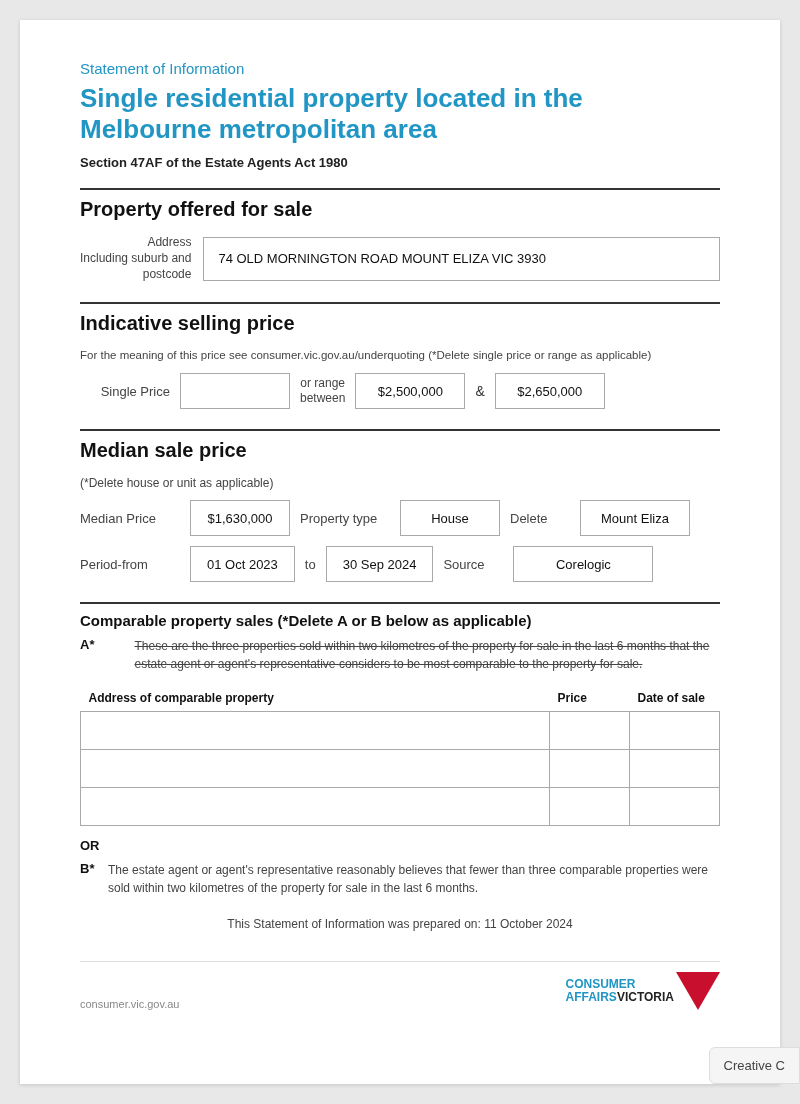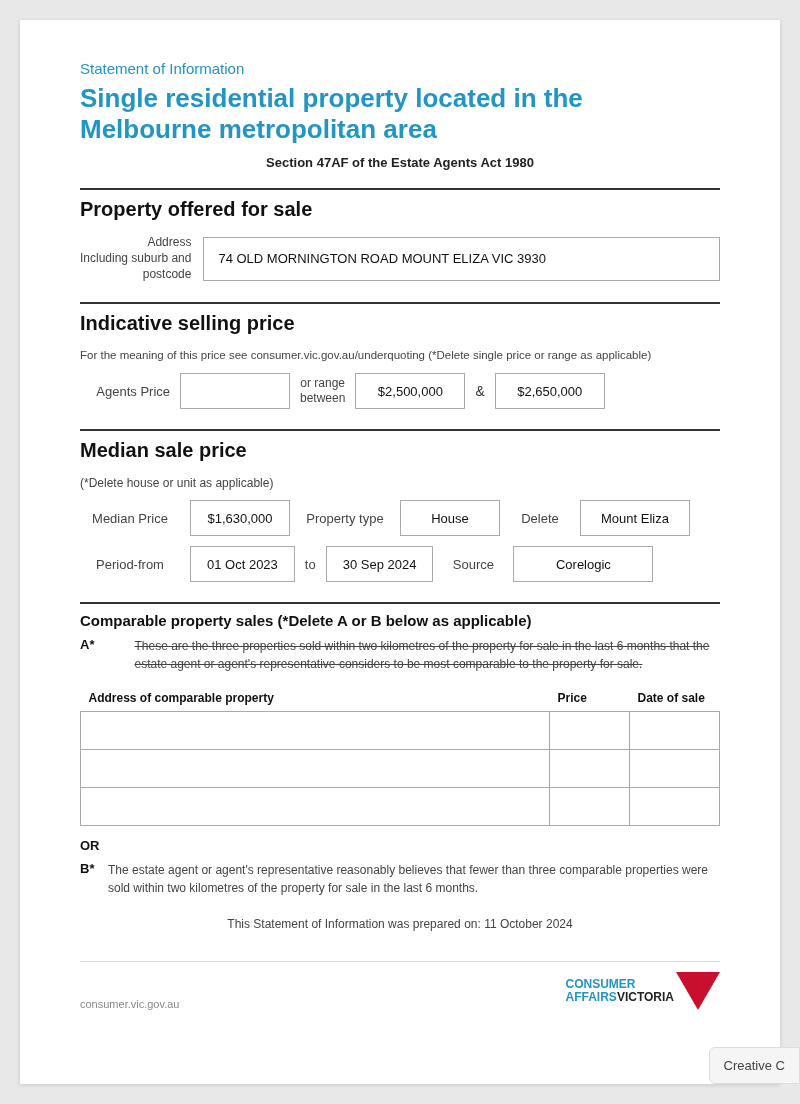--- a/index.html
+++ b/index.html
@@ -34,21 +34,21 @@
 
     .main-title {
       color: #2196c4;
       font-size: 26px;
       font-weight: bold;
       line-height: 1.2;
       margin-bottom: 10px;
     }
 
     .act-reference {
-      text-align: center;
+      text-align: left;
       font-size: 13px;
       font-weight: bold;
       color: #222;
       margin-bottom: 18px;
     }
 
     .section-title {
       font-size: 20px;
       font-weight: bold;
       color: #111;
@@ -146,21 +146,21 @@
       display: flex;
       align-items: center;
       gap: 10px;
       margin-bottom: 10px;
     }
 
     .median-label {
       font-size: 13px;
       color: #444;
       min-width: 100px;
-      text-align: center;
+      text-align: left;
     }
 
     .median-box {
       border: 1px solid #aaa;
       padding: 8px 16px;
       font-size: 13px;
       color: #111;
       min-height: 36px;
       display: flex;
       align-items: center;
@@ -372,21 +372,21 @@
 
   <div class="section-title">Property offered for sale</div>
   <div class="address-row">
     <div class="address-label">Address<br>Including suburb and<br>postcode</div>
     <div class="address-box">74 OLD MORNINGTON ROAD MOUNT ELIZA VIC 3930</div>
   </div>
 
   <div class="section-title">Indicative selling price</div>
   <div class="selling-price-note">For the meaning of this price see consumer.vic.gov.au/underquoting (*Delete single price or range as applicable)</div>
   <div class="price-row">
-    <div class="price-label">Agents Price</div>
+    <div class="price-label">Single Price</div>
     <div class="price-box empty"></div>
     <div class="or-range-text">or range<br>between</div>
     <div class="price-box">$2,500,000</div>
     <div class="ampersand">&amp;</div>
     <div class="price-box">$2,650,000</div>
   </div>
 
   <div class="median-section">
     <div class="section-title">Median sale price</div>
     <div class="median-subtitle">(*Delete house or unit as applicable)</div>

